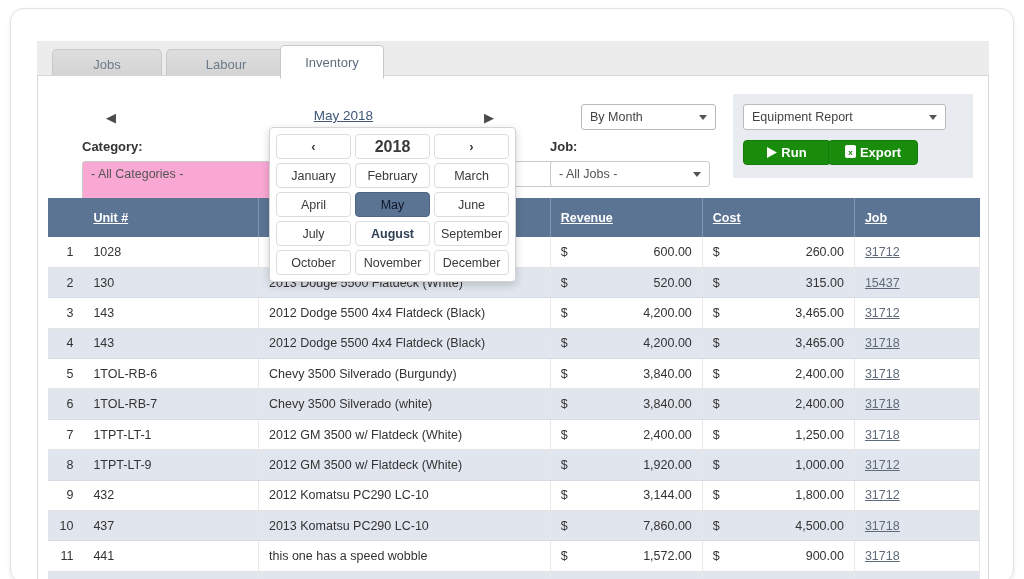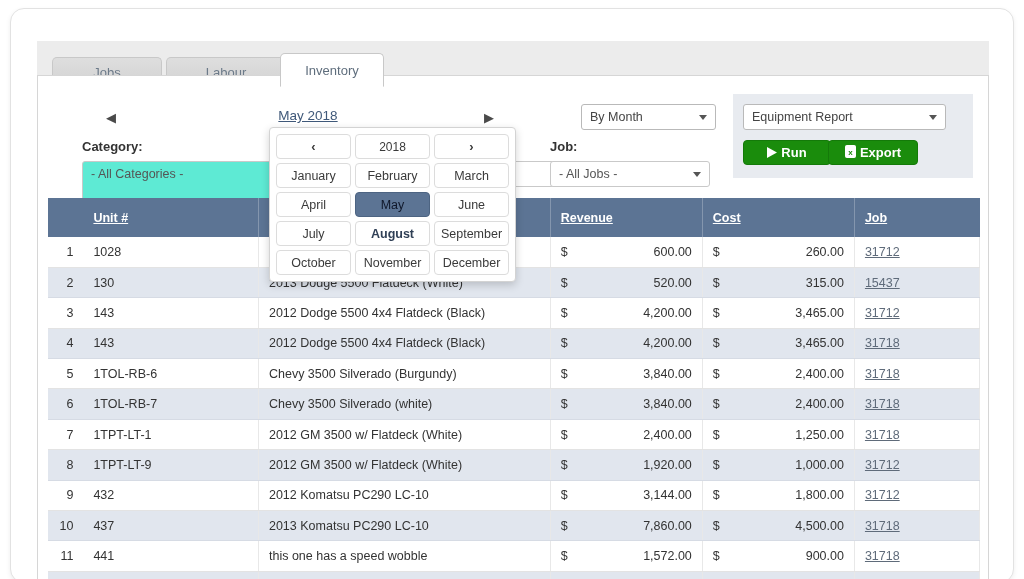--- a/index.html
+++ b/index.html
@@ -36,21 +36,20 @@
     height:30px; line-height:29px;
     text-align:center;
     font-size:13px;
     color:#6c7a89;
     background:linear-gradient(#dedede,#d2d2d2);
     border:1px solid #c8c8c8;
     border-bottom:none;
     border-radius:5px 5px 0 0;
     cursor:pointer;
     user-select:none;
-    margin-top:8px;
   }
   .tab.active{
     top:4px; height:34px; line-height:33px;
     background:#ffffff;
     border:1px solid #c8c8c8;
     border-bottom:1px solid #ffffff;
     color:#5e6d7c;
     z-index:3;
   }
   #tab-jobs    { left:15px;  width:110px; }
@@ -73,36 +72,36 @@
     cursor:pointer;
     color:#4a4a4a;
     font-size:13px;
     text-align:center;
     line-height:22px;
   }
   #nav-prev{ left:62px; }
   #nav-next{ left:440px; }
   #month-label{
     position:absolute; left:205px; top:32px;
-    width:130px; text-align:center;
+    width:130px; text-align:right;
     font-size:13.5px;
     color:#3f5879;
     text-decoration:underline;
     cursor:pointer;
   }
   
   #category-label{
     position:absolute; left:44px; top:63px;
     font-size:13px; font-weight:bold; color:#333;
   }
   #category-select{
     position:absolute; left:44px; top:85px;
     width:245px; height:42px;
     border:1px solid #c9c9c9; border-radius:3px;
-    background:#5eead4;
+    background:#f9a8d4;
     font-size:12.5px; color:#555;
     padding:0 22px 0 8px;
     line-height:24px;
     cursor:pointer;
     white-space:nowrap; overflow:hidden;
   }
   #mid-select{
     position:absolute; left:300px; top:85px;
     width:235px; height:26px;
     border:1px solid #c9c9c9; border-radius:3px;
@@ -228,21 +227,21 @@
     cursor:pointer;
     user-select:none;
   }
   .mp-cell.selected{
     background:#5c7494;
     border-color:#4d6482;
     color:#0f172a;
   }
   .mp-cell.bold{ font-weight:bold; color:#2f3f55; }
   .mp-cell.arrow{ font-weight:bold; font-size:13px; }
-  .mp-cell.year{ font-weight:normal; font-size:12px;text-align:center; }
+  .mp-cell.year{ font-weight:bold; font-size:16px;text-align:center; }
 </style>
 </head>
 <body>
 
 <div id="outer-frame">
   <div id="page-bg"></div>
 
   <div id="tabbar">
     <div class="tab" id="tab-jobs">
       <span>Jobs</span>

